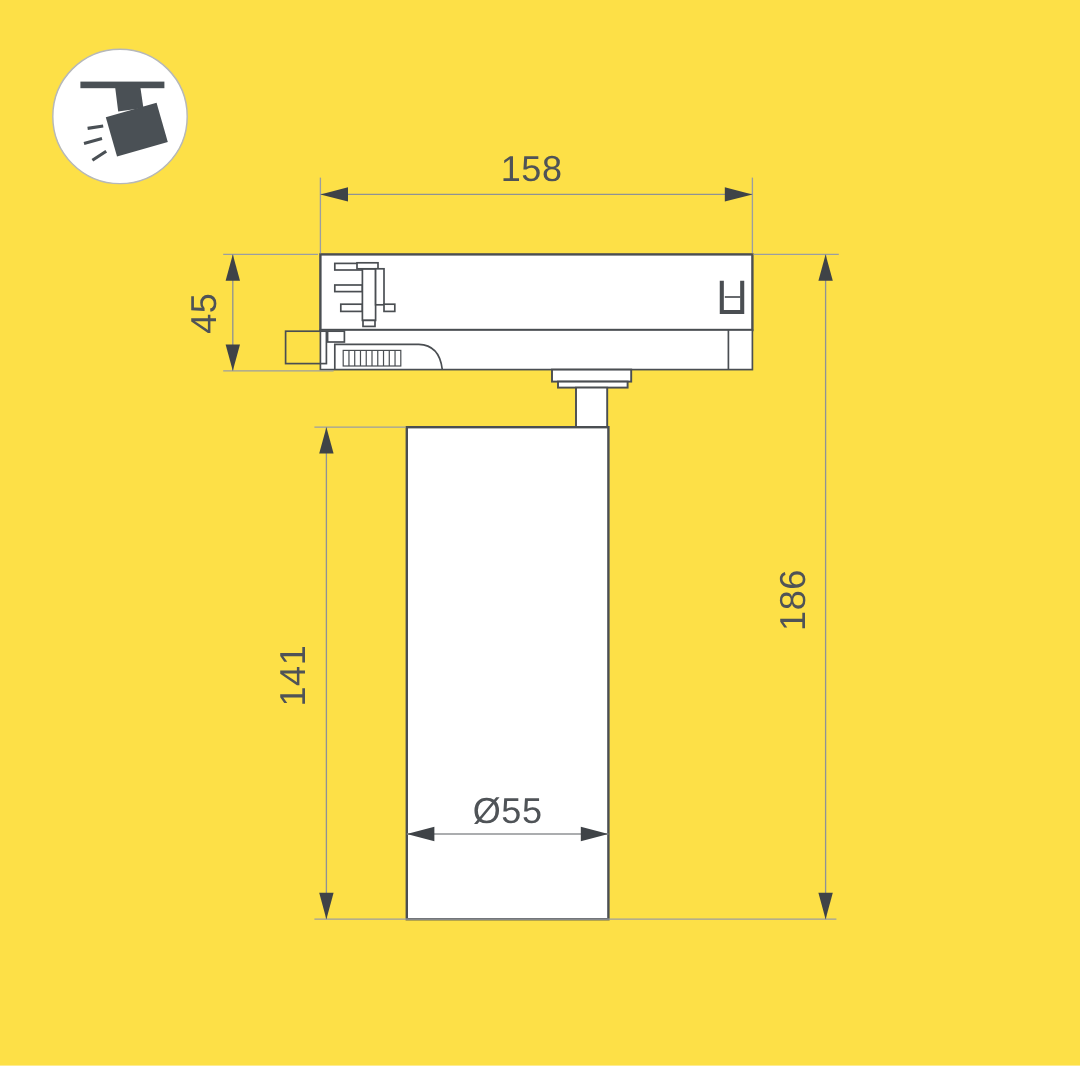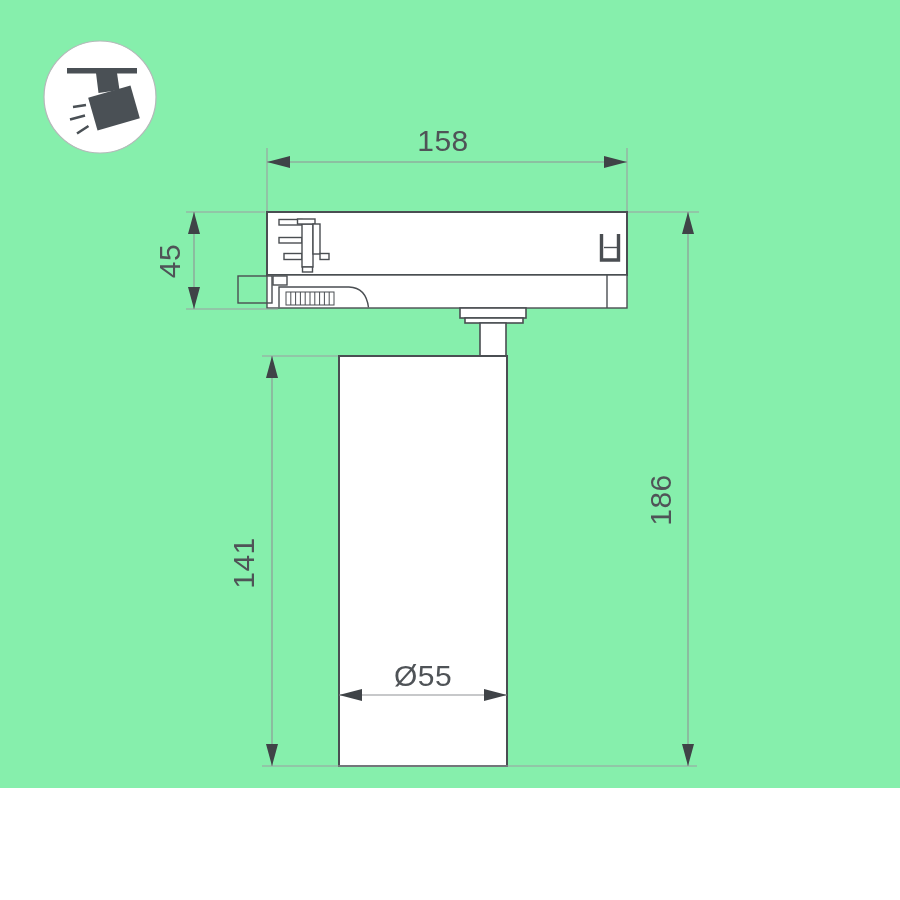--- a/index.html
+++ b/index.html
@@ -7,22 +7,22 @@
     padding: 0;
     background: #ffffff;
     width: 900px;
     height: 900px;
     overflow: hidden;
     font-family: "Liberation Sans", sans-serif;
   }
   .canvas {
     position: relative;
     width: 900px;
-    height: 788px;
-    background: #86efac;
+    height: 888px;
+    background: #fde047;
   }
   svg { display: block; }
 
   
   .part       { fill: #ffffff; stroke: #4a4e52; stroke-width: 2; }
   .part-thin  { fill: #ffffff; stroke: #4a4e52; stroke-width: 1.4; }
   .detail     { fill: none;    stroke: #4a4e52; stroke-width: 1.4; }
   .detail-open{ fill: #ffffff; stroke: #4a4e52; stroke-width: 1.6; }
   .ribs       { fill: none;    stroke: #4a4e52; stroke-width: 1; }
   .ubracket   { fill: none;    stroke: #4a4e52; stroke-width: 3.4; }

